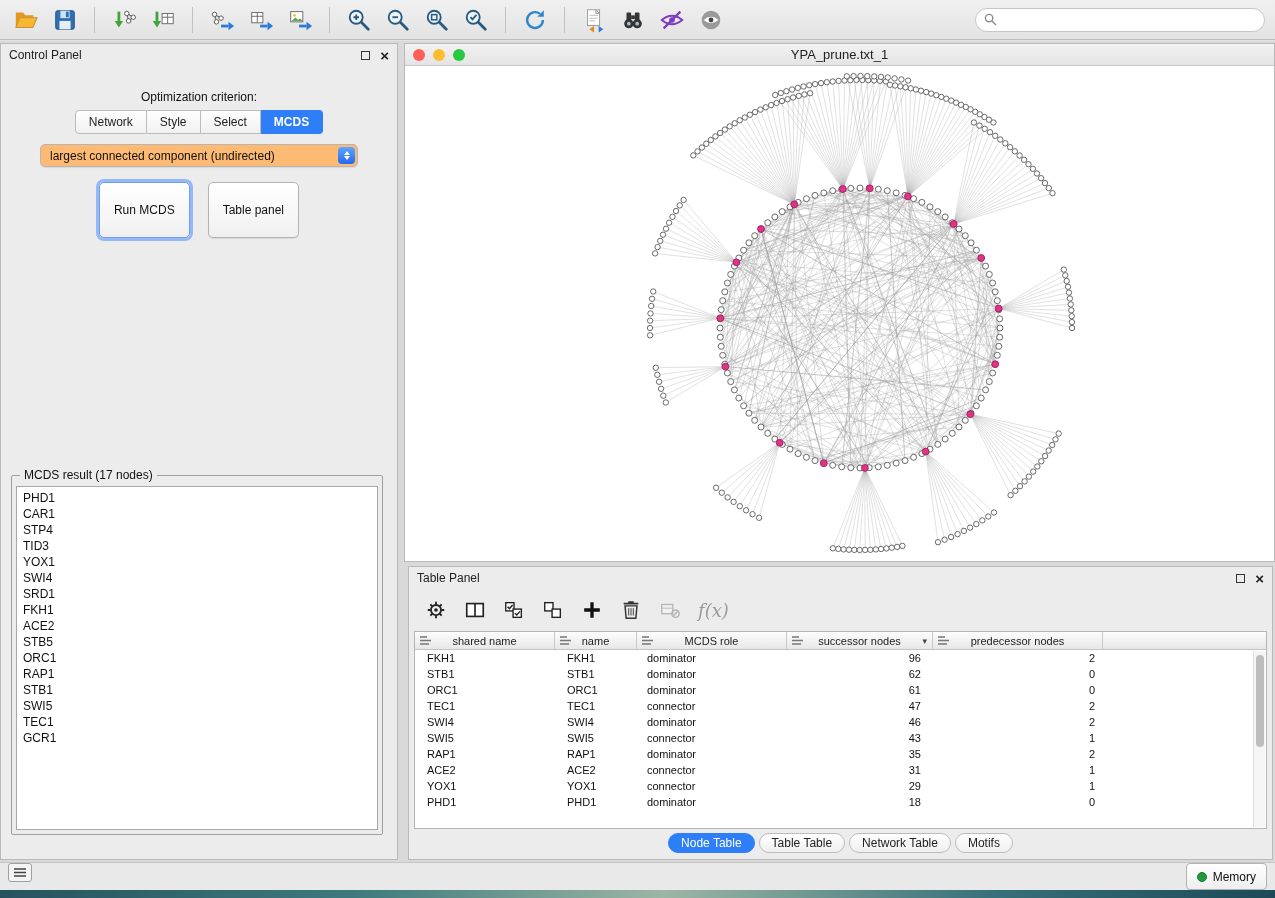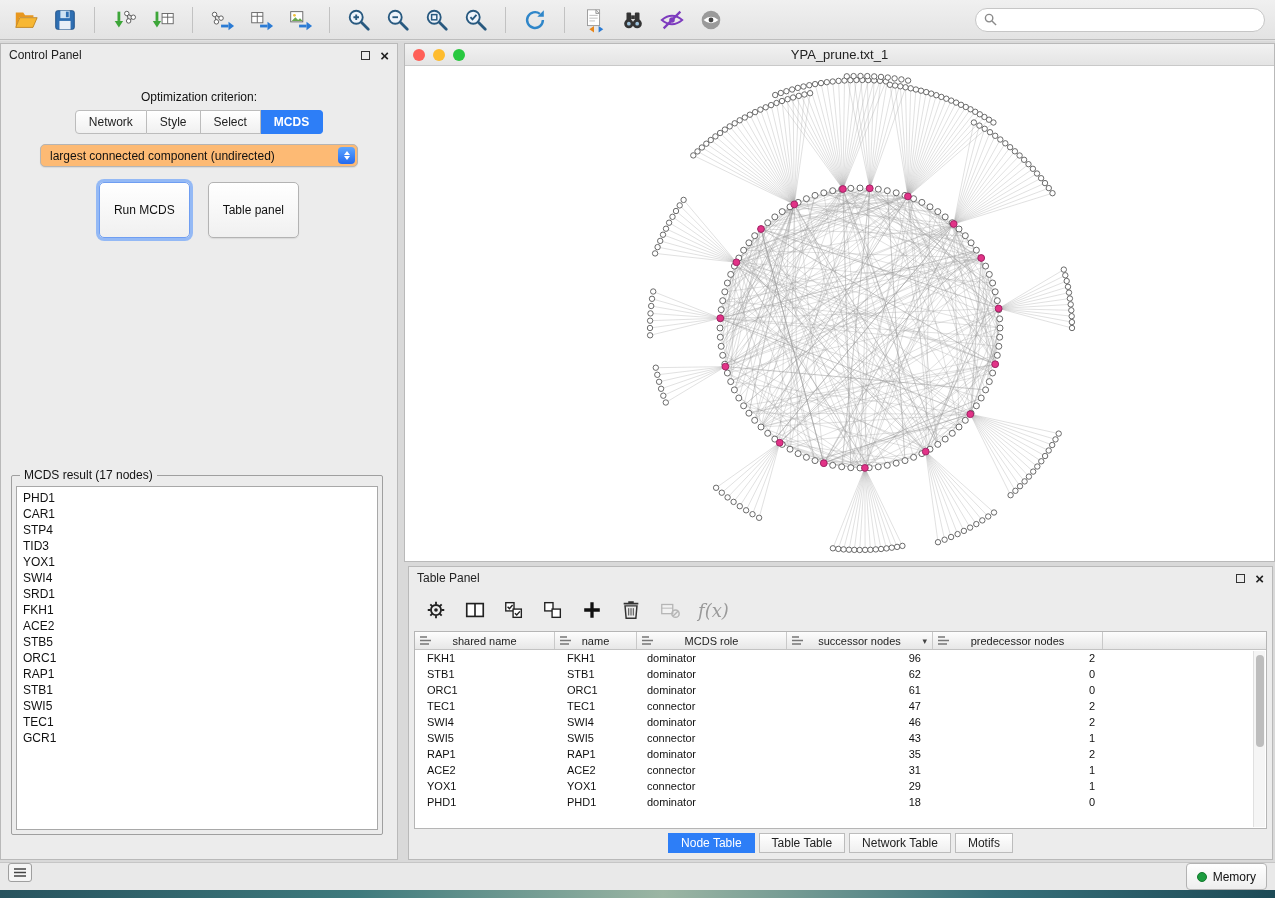--- a/index.html
+++ b/index.html
@@ -80,21 +80,21 @@
   .w0{width:140px}.w1{width:82px}.w2{width:150px}.w3{width:146px}.w4{width:170px}
   .trow { display:flex; height:16px; align-items:center; }
   .tcell { font-size:11px; color:#111; overflow:hidden; white-space:nowrap; }
   .tcell.c0{width:140px; padding-left:12px;} .tcell.c1{width:82px; padding-left:12px;}
   .tcell.c2{width:150px; padding-left:10px;} .tcell.c3{width:146px; text-align:right; padding-right:12px;}
   .tcell.c4{width:170px; text-align:right; padding-right:8px;}
   #vscroll { position:absolute; right:1px; top:19px; bottom:1px; width:12px; background:#f5f5f5; border-left:1px solid #e0e0e0; }
   #vthumb { position:absolute; left:1.5px; top:4px; width:8px; height:92px; background:#bdbdbd; border-radius:4px; }
   #tp-tabs { position:absolute; left:0; right:0; bottom:6px; display:flex; justify-content:center; gap:4px; }
   .tp-tab { font-size:12px; padding:2px 12px; background:linear-gradient(#ffffff,#efefef); border:1px solid #bcbcbc;
-    border-radius:0; color:#222; }
+    border-radius:10px; color:#222; }
   .tp-tab.active { background:#2d7ef7; border-color:#2d7ef7; color:#fff; }
 
   
   #statusbar { position:absolute; left:0; right:0; bottom:8px; height:28px; background:#e9e9e9;
     border-top:1px solid #c6c6c6; display:flex; padding:0 8px; }
   #list-btn { width:24px; height:19px; border:1px solid #9f9f9f; border-radius:3px; background:#f4f4f4;
     display:flex; align-items:center; justify-content:center; }
   #memory-btn { margin-left:auto; display:flex; align-items:center; gap:6px; font-size:12px; color:#111;
     border:1px solid #b3b3b3; border-radius:4px; background:linear-gradient(#ffffff,#eeeeee); padding:2px 10px; }
   #memory-dot { width:10px; height:10px; border-radius:50%; background:#1c9c3f; border:1px solid #147a2f; }

